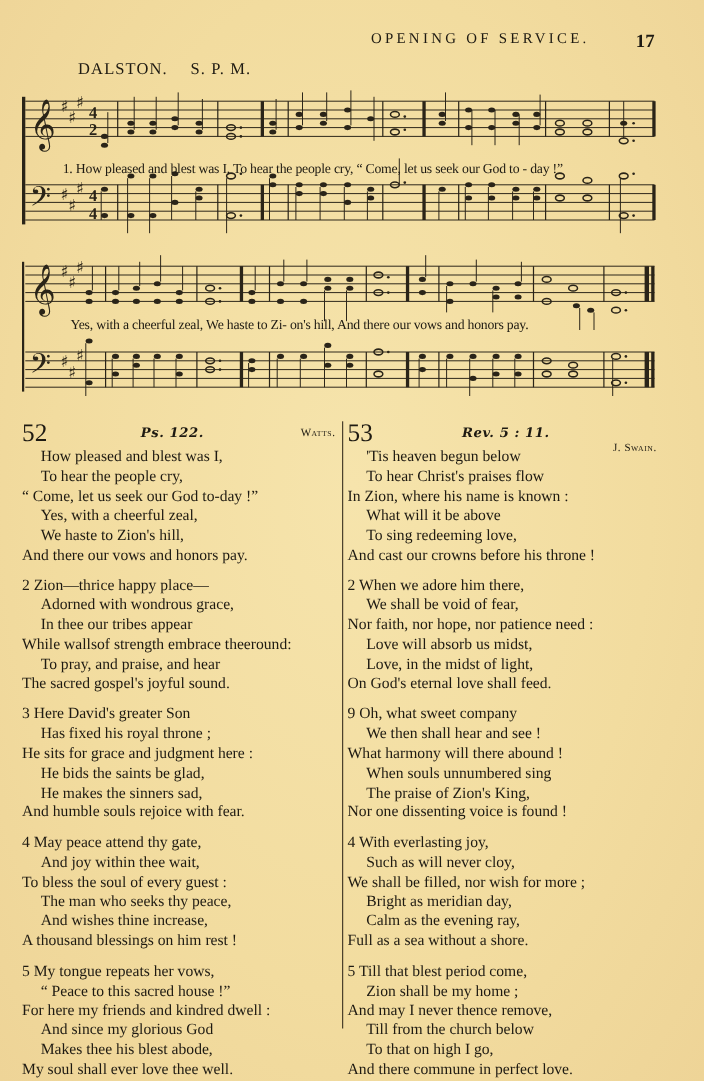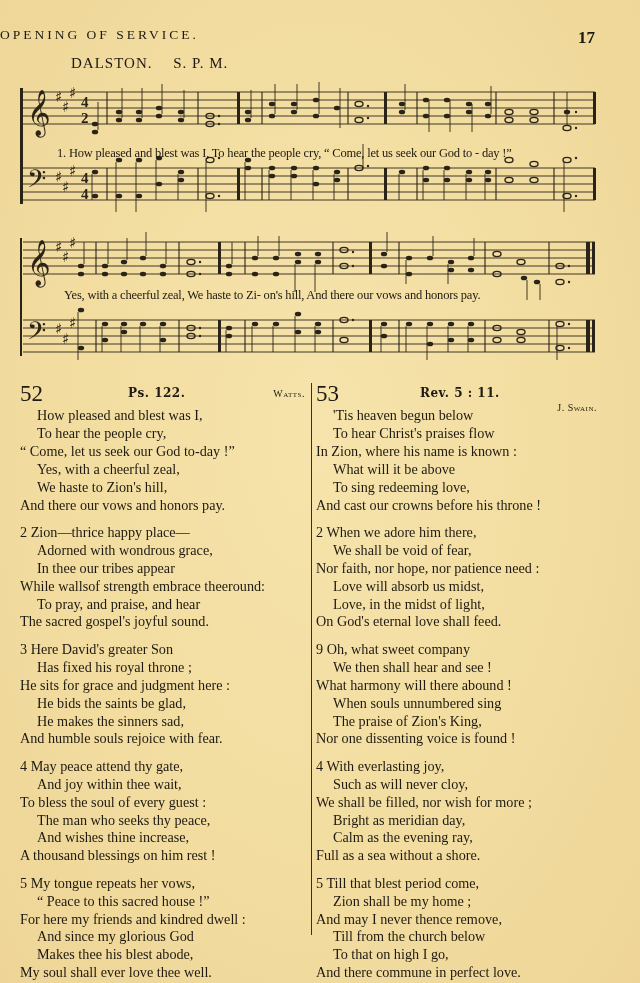--- a/index.html
+++ b/index.html
@@ -5,41 +5,41 @@
   html, body { margin: 0; padding: 0; }
   body {
     width: 640px; height: 983px; overflow: hidden;
     background: #f3dfa2;
     background: radial-gradient(ellipse at 50% 45%, #f6e4ac 0%, #f2dc9f 60%, #eed497 100%);
     font-family: "Liberation Serif", "DejaVu Serif", serif;
     color: #1e1a12;
     position: relative;
   }
   .running-head {
-    position: absolute; top: 27px; left: 0; width: 536px; text-align: left;
+    position: absolute; top: 27px; left: 0; width: 536px; text-align: right;
     font-size: 13.5px; letter-spacing: 3px;
   }
   .page-num {
     position: absolute; top: 28px; left: 578px; font-size: 17px; font-weight: bold;
   }
   .tune-title {
     position: absolute; top: 55px; left: 71px; font-size: 15px; letter-spacing: 1px;
   }
   .tune-title span { margin-right: 16px; }
   
   .system { position: absolute; left: 19px; width: 582px; }
   .system svg { position: absolute; left: 0; top: 0; }
   .lyric {
     position: absolute; font-size: 12.5px; white-space: nowrap; letter-spacing: -0.2px;
   }
   
   .hymn { position: absolute; top: 383px; }
   .hymn-head { position: relative; height: 24px; }
   .hymn-num { position: absolute; left: 0; top: -2px; font-size: 23px; }
-  .hymn-ref { position: absolute; top: 3px; font-weight: bold; font-size: 12px; font-family: "DejaVu Serif", serif; letter-spacing: 0.5px; }
+  .hymn-ref { position: absolute; top: 3px; font-style: italic; font-weight: bold; font-size: 12px; font-family: "DejaVu Serif", serif; letter-spacing: 0.5px; }
   .hymn-author { position: absolute; top: 5px; font-size: 10px; font-variant: small-caps; letter-spacing: 0.5px; }
   .line { font-size: 14.2px; line-height: 17.9px; white-space: nowrap; }
   .line.indent { padding-left: 17px; }
   .stanza { margin-bottom: 9.5px; }
   .col-rule { position: absolute; left: 311px; top: 383px; width: 1px; height: 552px; background: #3a3020; }
 </style>
 </head>
 <body>
 
 <div class="running-head">OPENING OF SERVICE.</div>

